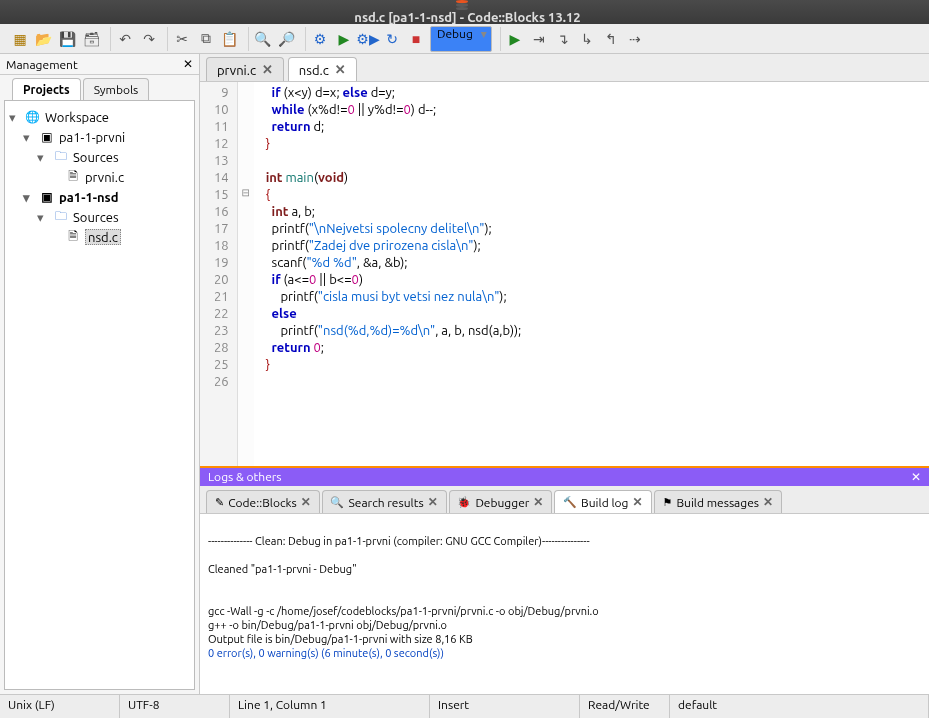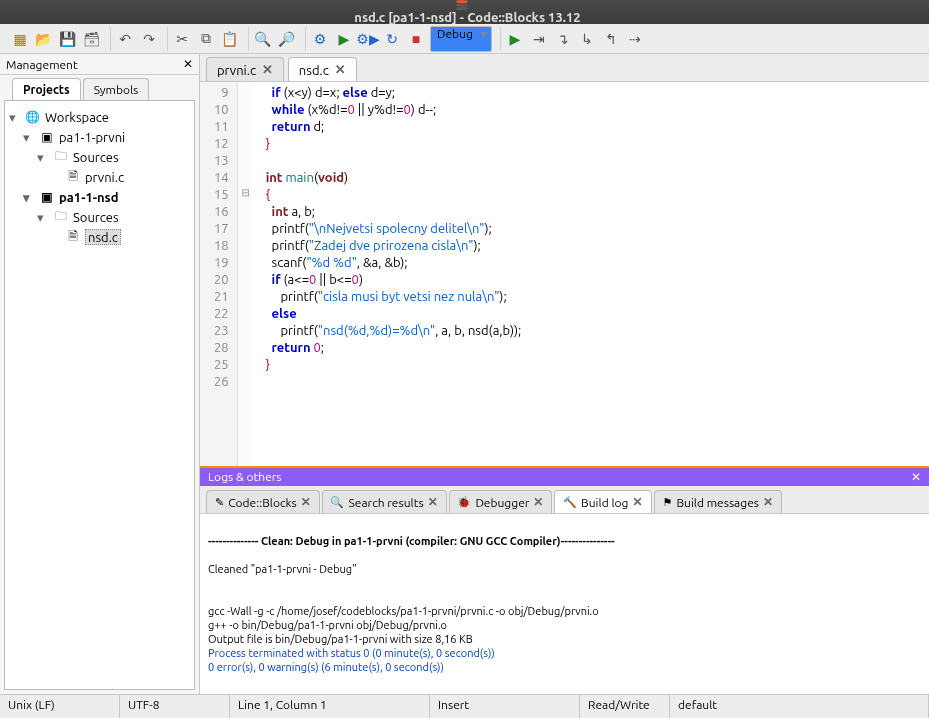--- a/index.html
+++ b/index.html
@@ -52,21 +52,21 @@
 .fn{color:#0f766e;}
 
 .logs-title { background:#8b5cf6; color:#fff; padding:2px 8px; font-size:12px; display:flex; justify-content:space-between;}
 .logs-tabs { display:flex; gap:2px; padding:4px 6px 0; background:#ededed; border-bottom:1px solid #c8c8c8;}
 .ltab { padding:4px 8px; border:1px solid #bbb; border-bottom:none; border-radius:4px 4px 0 0; background:#e5e5e5; display:flex; gap:4px; align-items:center; font-size:12px;}
 .ltab.active{background:#fff;}
 .ltab .ic{font-size:11px;}
 .ltab .x{color:#666; font-weight:bold;}
 .log-body { height:180px; background:#fff; overflow:auto; font-family:monospace; font-size:11px; padding:6px 8px; line-height:14px;}
 .log-body .blue{color:#0040c0;}
-.log-body .bold{font-weight:bold;}
+.log-body .bold{font-weight:normal;}
 
 .statusbar { height:24px; background:#ededed; border-top:1px solid #c8c8c8; display:flex; font-size:12px;}
 .statusbar .cell{ padding:3px 8px; border-right:1px solid #c8c8c8; white-space:nowrap; overflow:hidden;}
 .col-yellow{color:#aa7700;} .col-blue{color:#2266cc;} .col-green{color:#228822;} .col-red{color:#cc3333;}
 </style>
 </head>
 <body>
 
 <div class="titlebar">
   <span class="win-btn c-close"></span>
@@ -253,21 +253,20 @@
     <div class="log-body" id="logbody">
         <div>&nbsp;</div>
         <div class="bold">-------------- Clean: Debug in pa1-1-prvni (compiler: GNU GCC Compiler)---------------</div>
         <div>&nbsp;</div>
         <div>Cleaned "pa1-1-prvni - Debug"</div>
         <div>&nbsp;</div>
         <div>&nbsp;</div>
         <div>gcc -Wall -g  -c /home/josef/codeblocks/pa1-1-prvni/prvni.c -o obj/Debug/prvni.o</div>
         <div>g++  -o bin/Debug/pa1-1-prvni obj/Debug/prvni.o</div>
         <div>Output file is bin/Debug/pa1-1-prvni with size 8,16 KB</div>
-        <div class="blue">Process terminated with status 0 (0 minute(s), 0 second(s))</div>
         <div class="blue">0 error(s), 0 warning(s) (6 minute(s), 0 second(s))</div>
         <div> </div>
         <div>&nbsp;</div>
       </div>
   </div>
 </div>
 
 <div class="statusbar">
   <div class="cell" style="width:120px">Unix (LF)</div>
   <div class="cell" style="width:110px">UTF-8</div>

